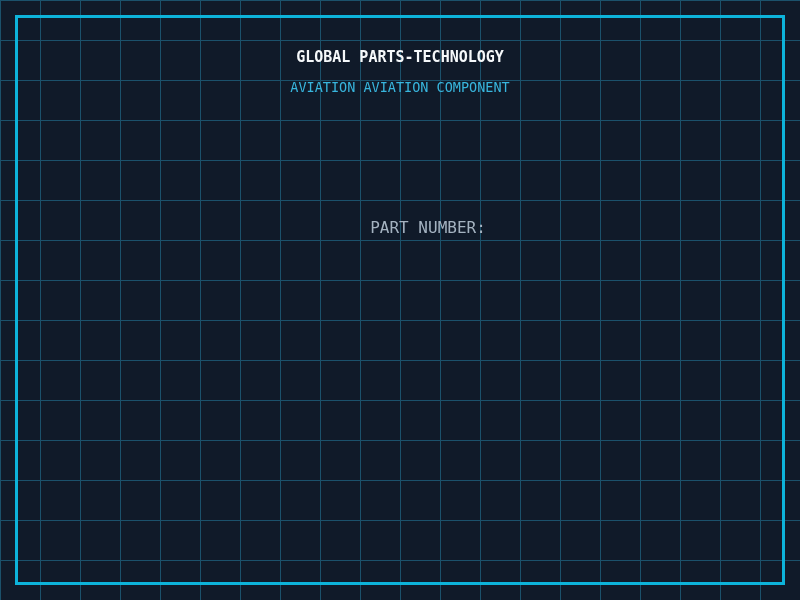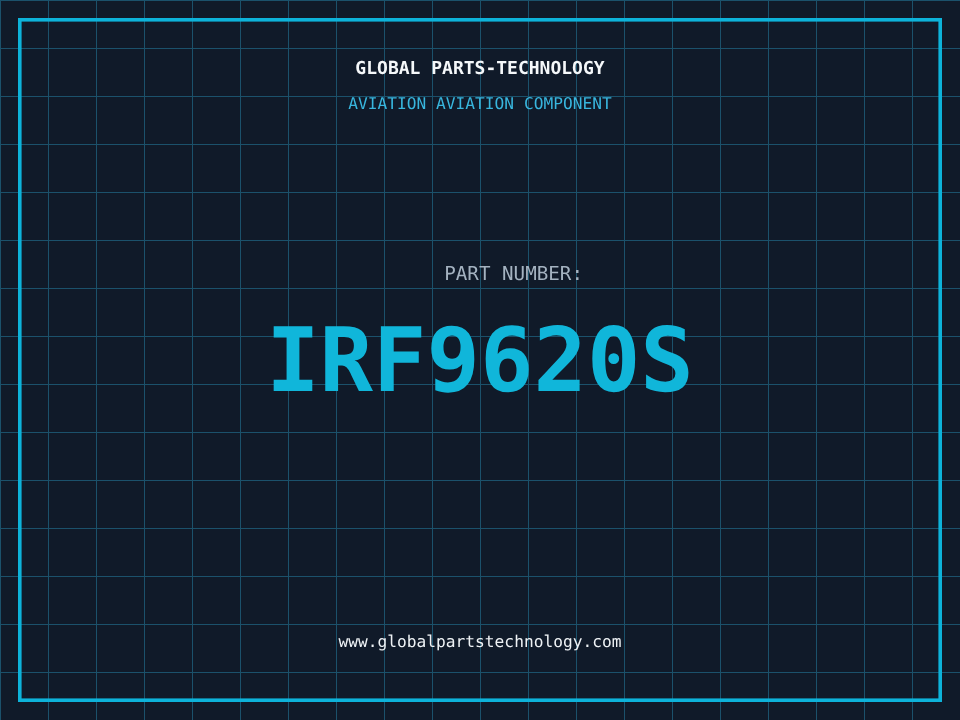--- a/index.html
+++ b/index.html
@@ -74,16 +74,14 @@
 
 <div class="screen">
   <div class="frame"></div>
 
   <div class="txt company">GLOBAL PARTS-TECHNOLOGY</div>
 
   <div class="txt tagline">AVIATION AVIATION COMPONENT</div>
 
   <div class="txt part-label">PART NUMBER:</div>
 
-  <div class="txt part-number">IRF9620S</div>
 
-  <div class="txt website">www.globalpartstechnology.com</div>
 </div>
 
 </body></html>

